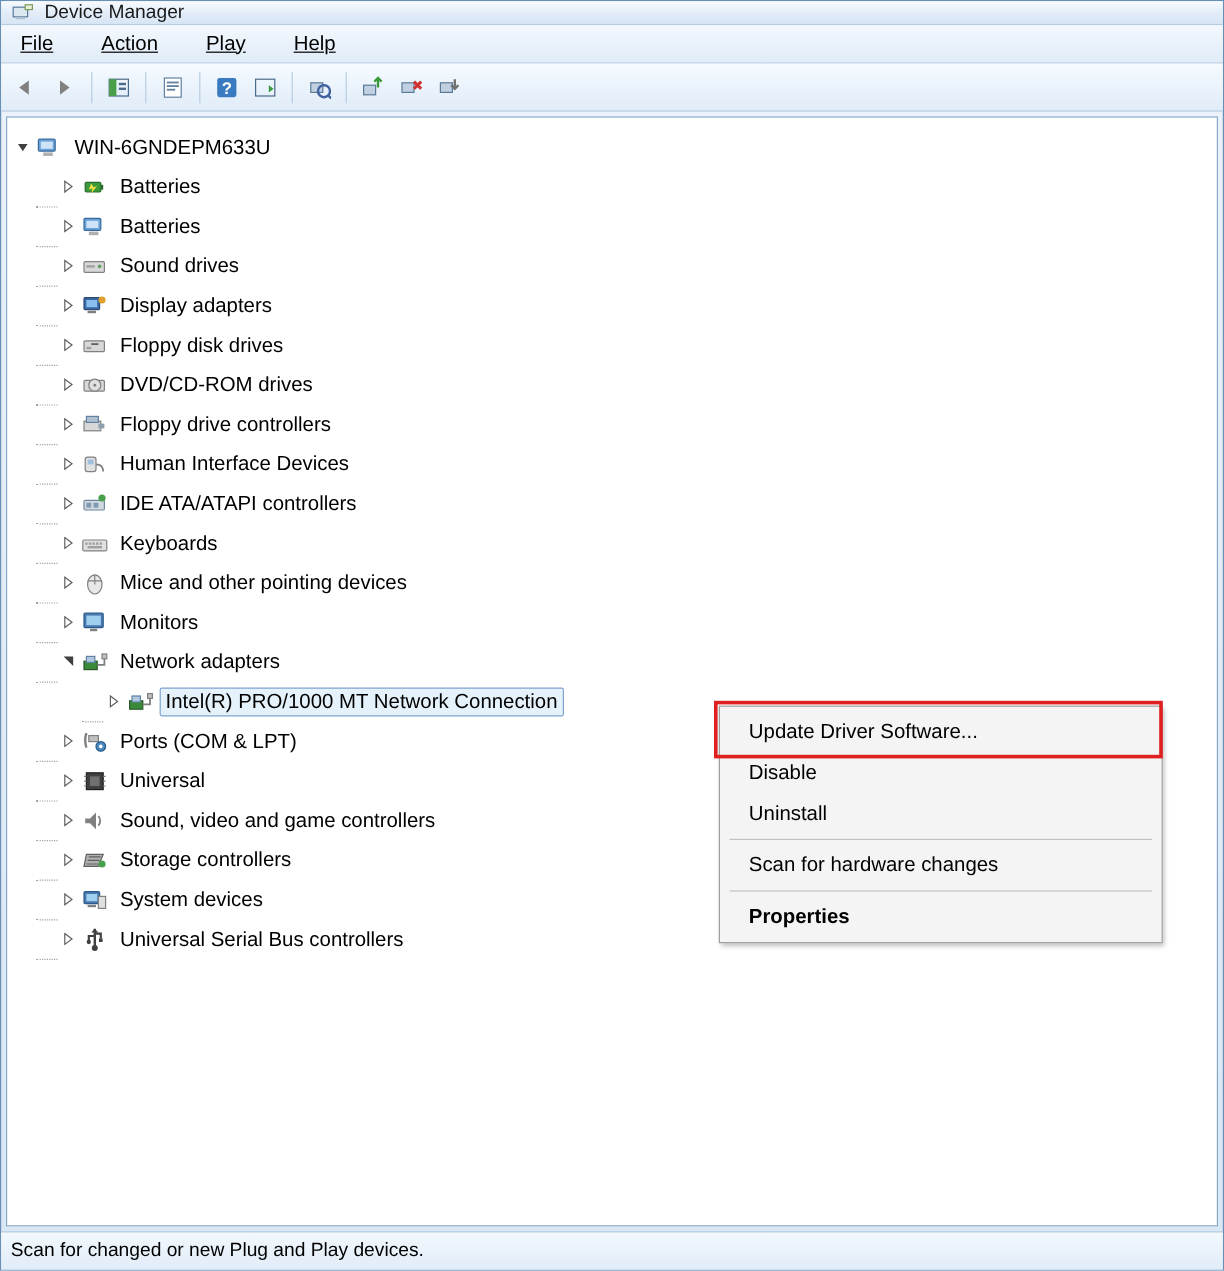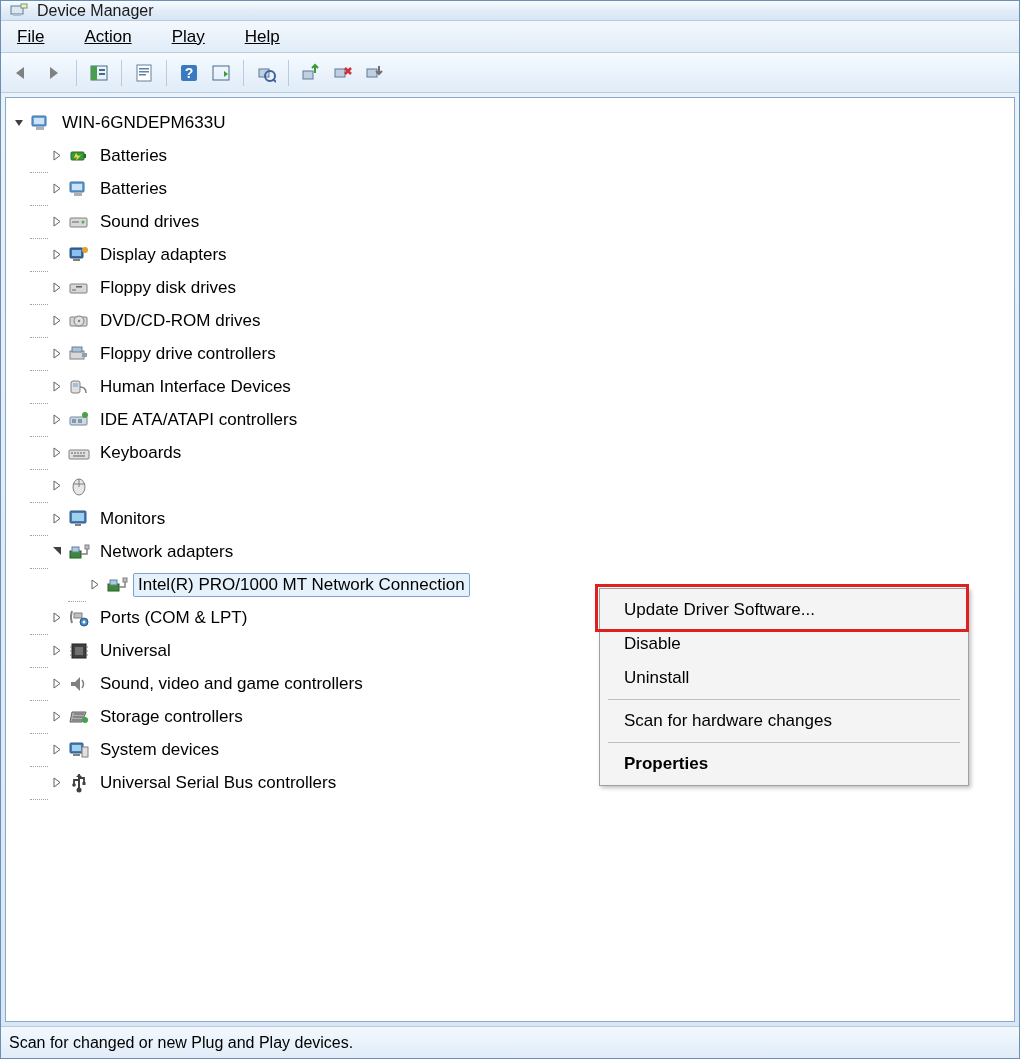--- a/index.html
+++ b/index.html
@@ -467,20 +467,21 @@
               <path d="M2 1 L8 5.5 L2 10 Z" fill="none" stroke="#606060" stroke-width="1"></path>
             </svg>
           </span>
           <span class="node-icon">
             <svg width="22" height="22" viewBox="0 0 22 22">
               <ellipse cx="11" cy="12" rx="6" ry="8" fill="#e8e8e8" stroke="#808080"></ellipse>
               <line x1="11" y1="4" x2="11" y2="12" stroke="#808080"></line>
               <line x1="5" y1="9" x2="17" y2="9" stroke="#808080"></line>
             </svg>
           </span>
+          <span class="node-label">Mice and other pointing devices</span>
         </div>
         <div class="tree-row">
           <span class="spacer" style="width: 38px; position: relative;">
             <span class="dotted-v" style="left: 18px;"></span>
             <span class="dotted-h" style="position: absolute; left: 18px; width: 18px; top: 16px;"></span>
           </span>
           <span class="expander">
             <svg width="11" height="11">
               <path d="M2 1 L8 5.5 L2 10 Z" fill="none" stroke="#606060" stroke-width="1"></path>
             </svg>

